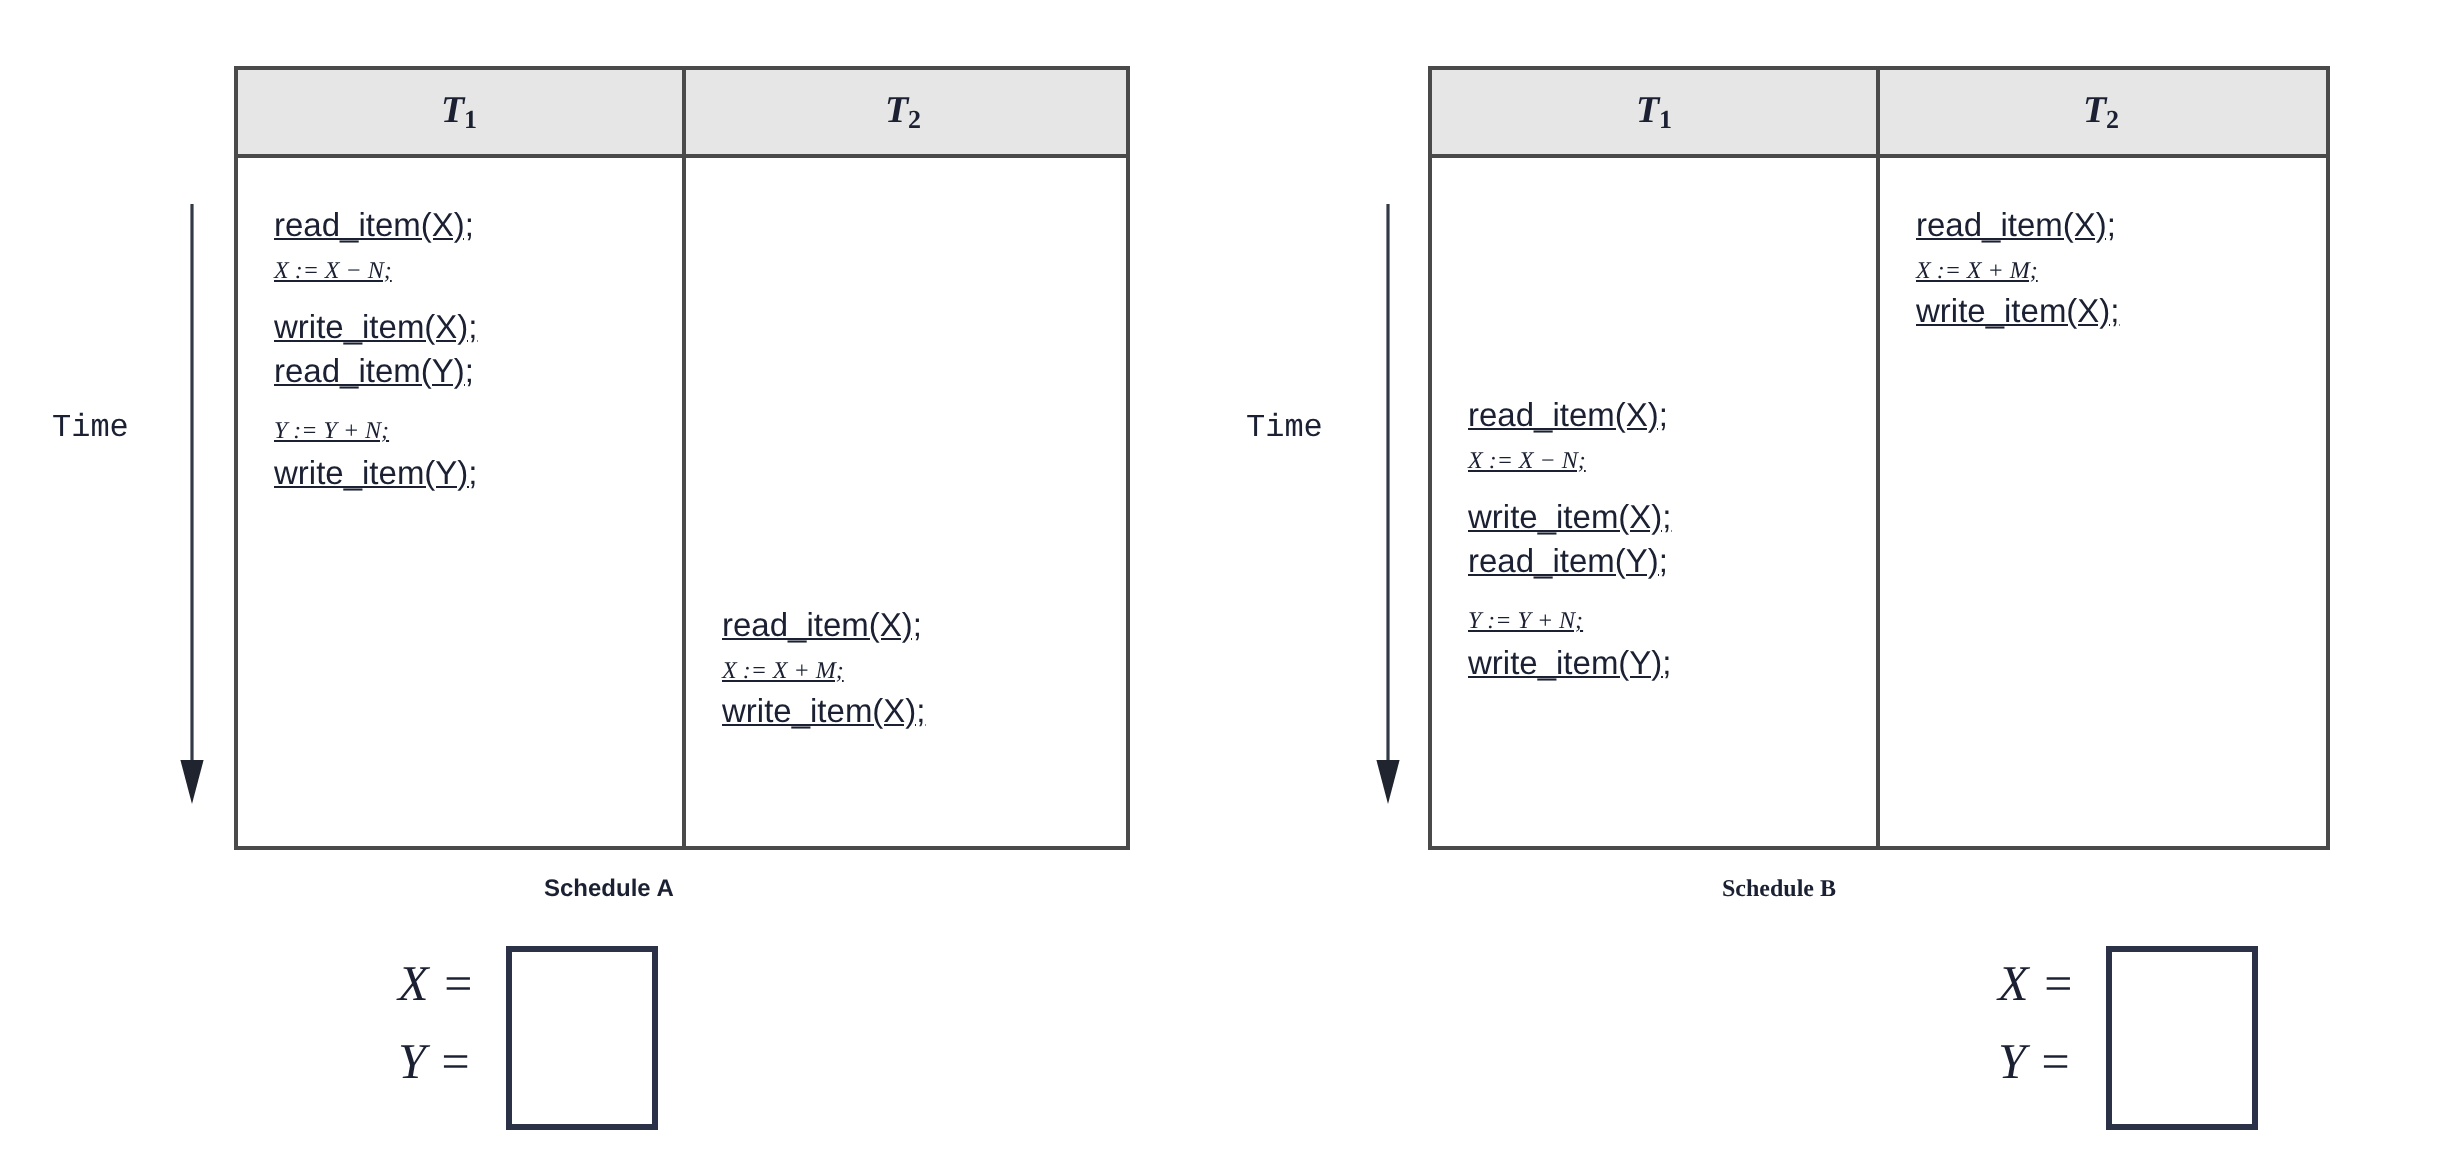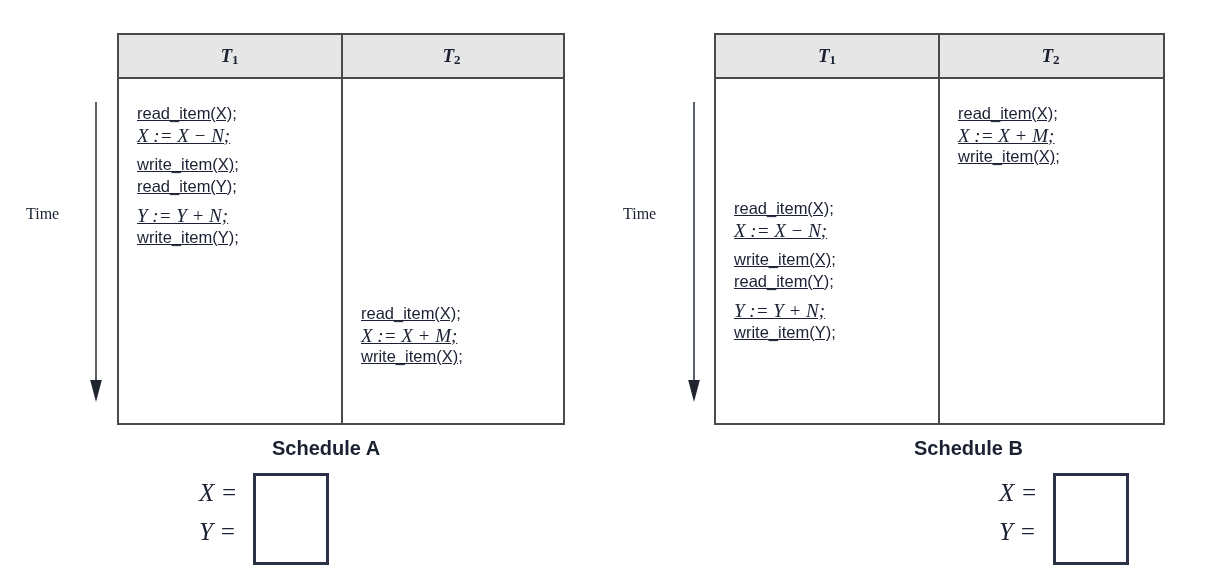--- a/index.html
+++ b/index.html
@@ -46,36 +46,36 @@
     position:absolute;
     font-size:16.5px;
     line-height:21.5px;
     color:#1b2133;
     white-space:nowrap;
   }
   .ops .line{height:21.5px;text-decoration:underline;}
   .ops .gap{height:8px;}
   .ital{
     font-family:"Liberation Serif",serif;
-    font-style:italic;font-size:19px;
+    font-style:italic;font-size:12px;
   }
 
   
   .timewrap{position:absolute;}
   .timelabel{
     position:absolute;
     font-size:16px;color:#1b2133;
-    font-family:Liberation Serif, serif;
+    font-family:Liberation Mono, monospace;
   }
   .arrow{position:absolute;}
 
   
   .caption{
     position:absolute;
-    font-size:20px;font-weight:bold;color:#1b2133;
+    font-size:12px;font-weight:bold;color:#1b2133;
     font-family:"Liberation Sans",sans-serif;
     white-space:nowrap;
   }
   .ansbox{
     position:absolute;
     border:3px solid #2b3247;
     background:#ffffff;
     box-sizing:border-box;
   }
   .eqrow{
@@ -178,20 +178,20 @@
         <div class="line ital">X := X − N;</div>
         <div class="gap"></div>
         <div class="line">write_item(X);</div>
         <div class="line">read_item(Y);</div>
         <div class="gap"></div>
         <div class="line ital">Y := Y + N;</div>
         <div class="line">write_item(Y);</div>
       </div>
     </div>
 
-    <div class="caption" style="left:914px;top:437px;">Schedule B</div>
+    <div class="caption" style="left:861px;top:437px;font-family:Liberation Serif, serif;">Schedule B</div>
 
     <div class="ansbox" style="left:1053px;top:473px;width:76px;height:92px;"></div>
     <div class="eqrow" style="left:999px;top:479px;">X =</div>
     <div class="eqrow" style="left:999px;top:518px;">Y =</div>
   </div>
 
 </div>
 
 </body></html>

